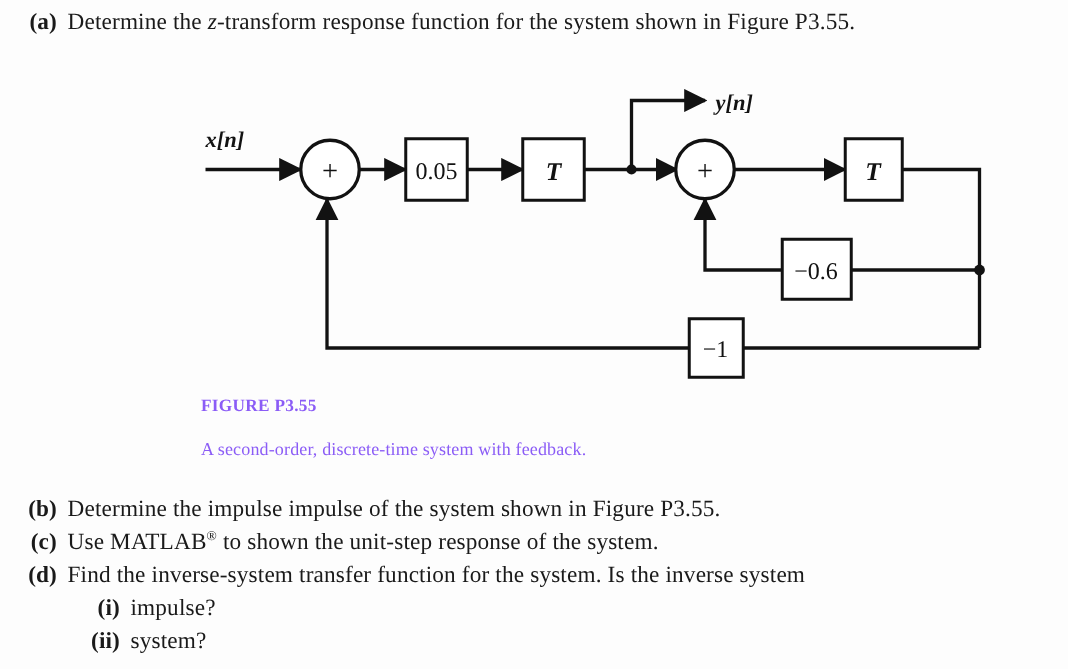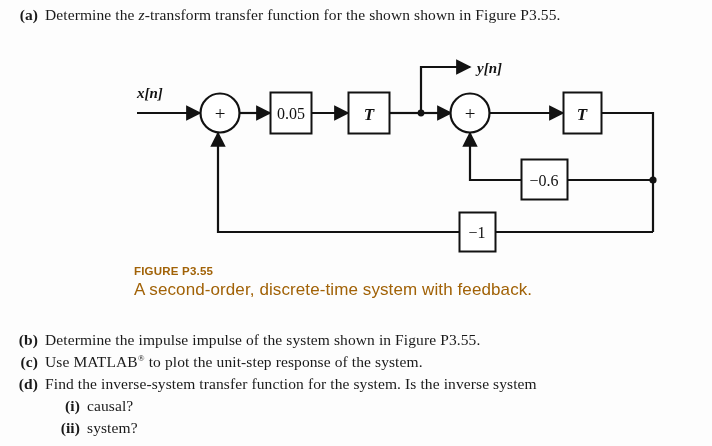--- a/index.html
+++ b/index.html
@@ -58,34 +58,34 @@
   #item-c  { left: 8px;  top: 352px; }
   #item-d  { left: 8px;  top: 374px; }
   #item-d1 { left: 40px; top: 396px; }
   #item-d2 { left: 40px; top: 418px; }
 
   
   .fig-caption {
     position: absolute;
     left: 134px;
     top: 264px;
-    font-family: Liberation Sans, sans-serif;
-    color: #a16207;
+    font-family: Liberation Serif, serif;
+    color: #8b5cf6;
   }
   .fig-caption .fig-title {
     font-weight: bold;
     font-size: 11.5px;
     letter-spacing: .2px;
     line-height: 15px;
   }
   .fig-caption .fig-sub {
-    font-size: 17px;
+    font-size: 12px;
     letter-spacing: .1px;
     line-height: 17px;
-    margin-top: 2px;
+    margin-top: 12px;
   }
 
   
   #block-diagram {
     position: absolute;
     left: 0;
     top: 40px;
     width: 712px;
     height: 220px;
   }
@@ -112,21 +112,21 @@
     font-size: 19px;
   }
 </style>
 </head>
 <body>
 
 <div class="page">
 
   <div class="item" id="item-a">
     <span class="tag tag-w-main">(a)</span>
-    <span class="txt"><span>Determine the </span><span class="ital">z</span><span>-transform transfer function for the shown shown in Figure P3.55.</span></span>
+    <span class="txt"><span>Determine the </span><span class="ital">z</span><span>-transform response function for the system shown in Figure P3.55.</span></span>
   </div>
 
   <div id="block-diagram">
     <svg width="712" height="220" viewBox="0 0 712 220" xmlns="http://www.w3.org/2000/svg">
       <defs>
         <marker id="arrow" viewBox="0 0 10 10" refX="9" refY="5" markerWidth="7" markerHeight="7" orient="auto-start-reverse">
           <path d="M 0 0 L 10 5 L 0 10 z" fill="#121212"></path>
         </marker>
       </defs>
 
@@ -193,31 +193,31 @@
     <div class="fig-sub">A second-order, discrete-time system with feedback.</div>
   </div>
 
   <div class="item" id="item-b">
     <span class="tag tag-w-main">(b)</span>
     <span class="txt">Determine the impulse impulse of the system shown in Figure P3.55.</span>
   </div>
 
   <div class="item" id="item-c">
     <span class="tag tag-w-main">(c)</span>
-    <span class="txt"><span>Use MATLAB</span><sup class="reg">®</sup><span> to plot the unit-step response of the system.</span></span>
+    <span class="txt"><span>Use MATLAB</span><sup class="reg">®</sup><span> to shown the unit-step response of the system.</span></span>
   </div>
 
   <div class="item" id="item-d">
     <span class="tag tag-w-main">(d)</span>
     <span class="txt">Find the inverse-system transfer function for the system. Is the inverse system</span>
   </div>
 
   <div class="item" id="item-d1">
     <span class="tag tag-w-sub">(i)</span>
-    <span class="txt">causal?</span>
+    <span class="txt">impulse?</span>
   </div>
 
   <div class="item" id="item-d2">
     <span class="tag tag-w-sub">(ii)</span>
     <span class="txt">system?</span>
   </div>
 
 </div>
 
 </body></html>

